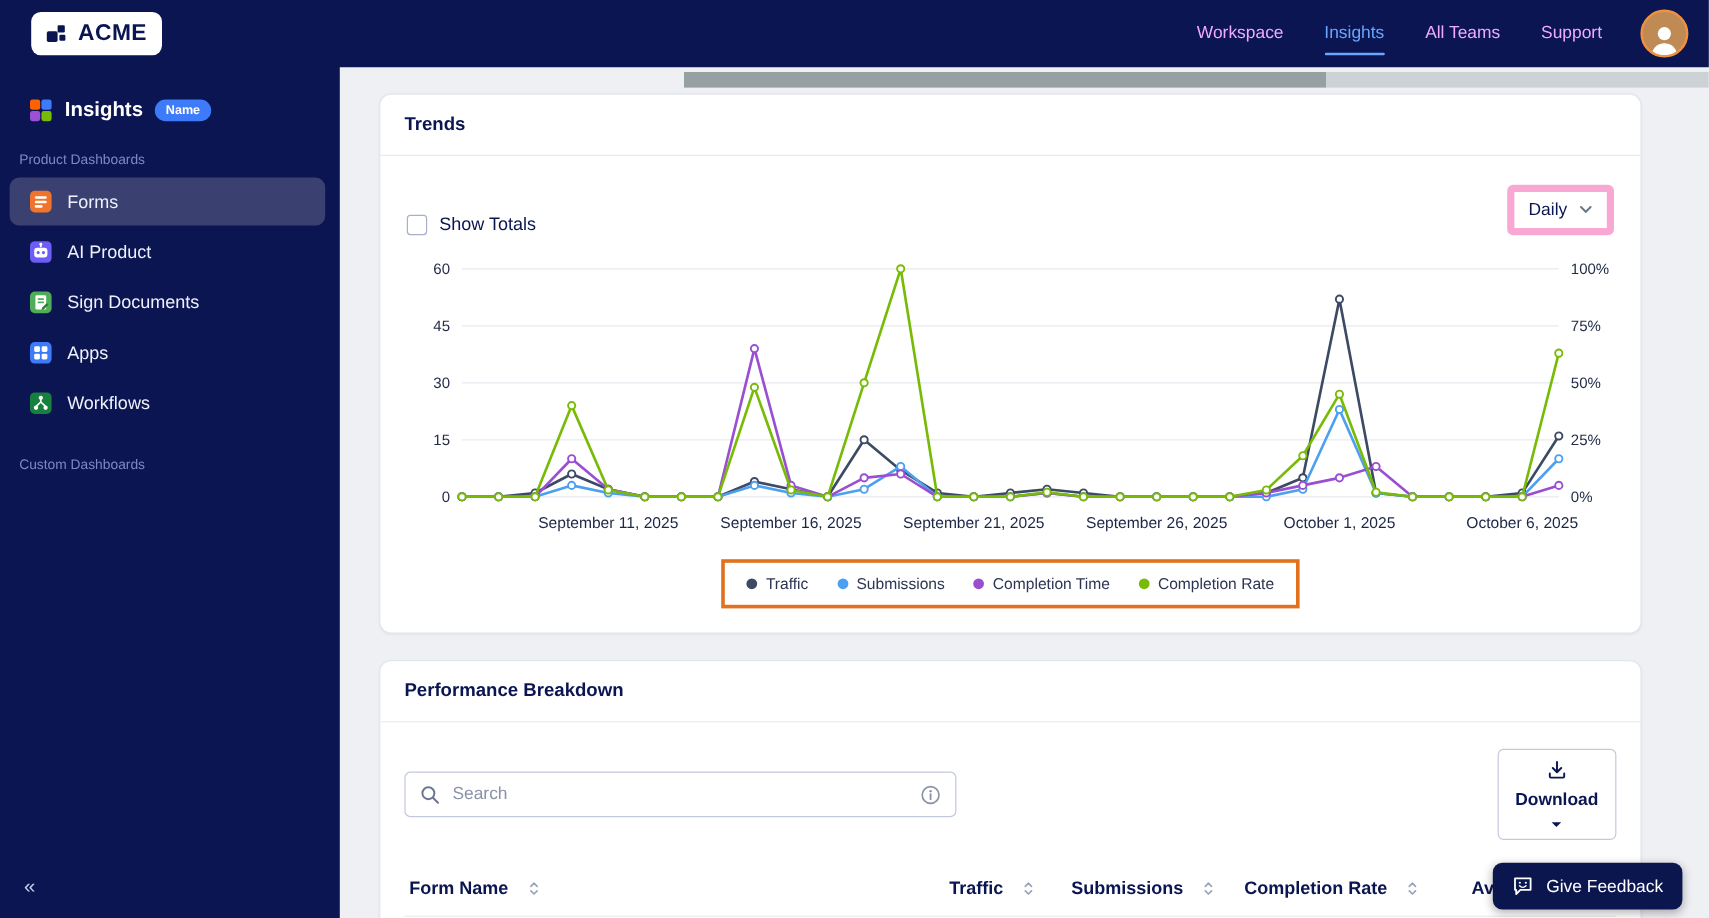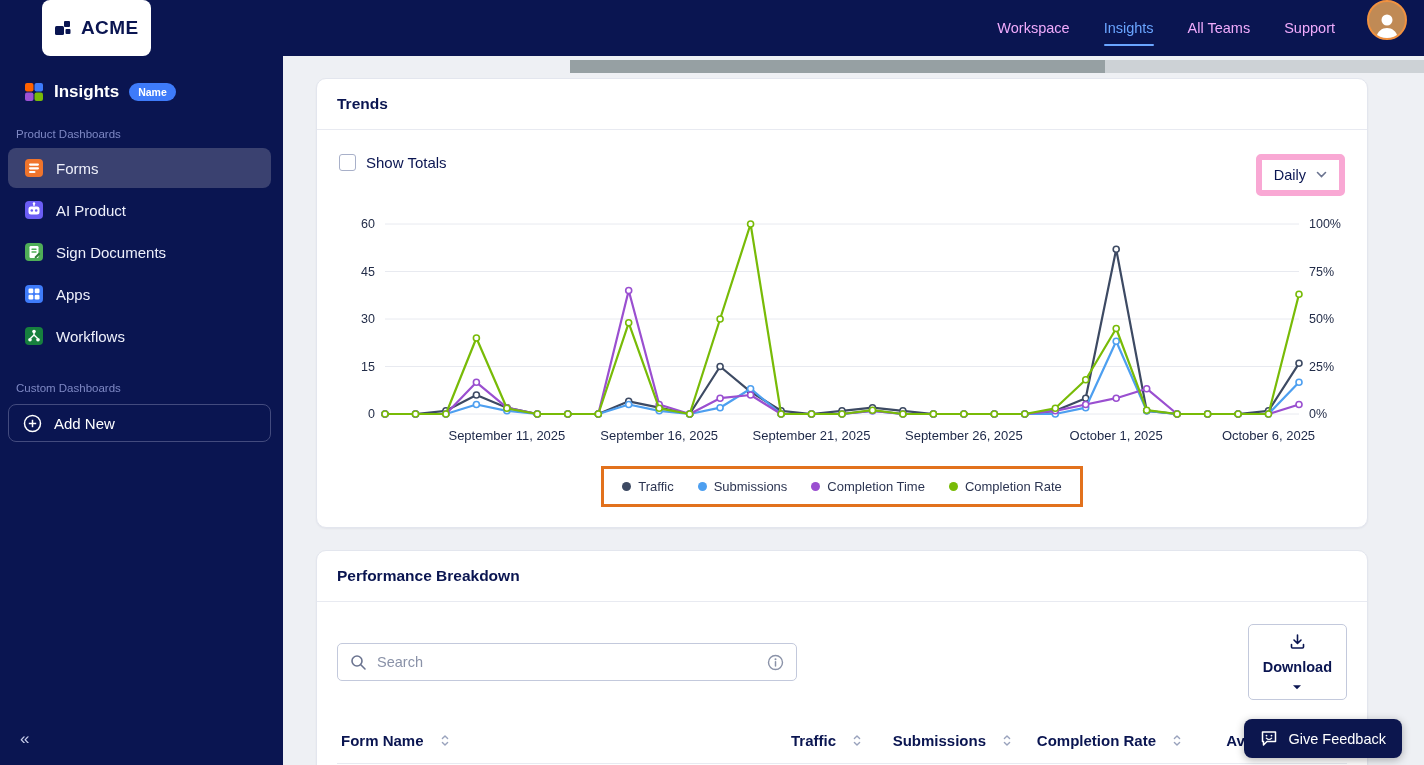--- a/index.html
+++ b/index.html
@@ -1,21 +1,21 @@
 <!DOCTYPE html>
 <html><head>
 <meta charset="utf-8">
 <style>
   * { margin:0; padding:0; box-sizing:border-box; }
   html,body { width:1424px; height:765px; overflow:hidden; background:#0a1551;
               font-family:"Liberation Sans", sans-serif; }
 
   
   .top-header { position:fixed; top:0; left:0; right:0; height:56px; background:#0a1551;
-                display:flex; z-index:40;margin-left:16px; }
+                display:flex; align-items:center; z-index:40; }
   .logo { margin-left:26px; background:#fff; border-radius:8px; padding:7px 12px 7px 10px;
           display:flex; align-items:center; gap:7px; cursor:pointer; }
   .logo-text { font-size:19px; font-weight:800; color:#0a1551; letter-spacing:.4px; }
   .top-nav { margin-left:auto; display:flex; align-items:center; gap:34px; }
   .nav-link { color:#f0abfc; font-size:14.5px; cursor:pointer; position:relative; white-space:nowrap; }
   .nav-link.active { color:#6aa5ff; }
   .nav-link.active::after { content:""; position:absolute; left:0; right:0; bottom:-10px;
                             height:2.5px; background:#6aa5ff; border-radius:2px; }
   .avatar { width:40px; height:40px; border-radius:50%; margin:0 17px 0 32px; background:#c08a55;
             border:2px solid #f09140; display:flex; align-items:flex-end; justify-content:center;
@@ -42,21 +42,21 @@
   .main { position:fixed; top:56px; left:283px; right:0; bottom:0; background:#eef0f4; overflow:hidden; }
   .strip-a { position:absolute; top:4px; left:287px; width:535px; height:13px; background:#96a0a3; }
   .strip-b { position:absolute; top:4px; left:822px; right:0; height:13px; background:#cdd2d6; }
 
   .card { position:relative; margin:22px 56px 16px 33px; background:#fff; border-radius:10px;
           border:1px solid #e3e6ee; box-shadow:0 1px 2px rgba(20,25,60,.05); }
   .card-header { padding:16px 20px; border-bottom:1px solid #e8eaf1; }
   .card-title { font-size:15.5px; font-weight:700; color:#0a1551; }
   .card-body { padding:18px 20px 20px; }
 
-  .controls-row { display:flex; align-items:flex-start; justify-content:space-between; margin:6px 2px 14px; }
+  .controls-row { display:flex; align-items:flex-end; justify-content:space-between; margin:6px 2px 14px; }
   .chk-row { display:flex; align-items:center; gap:10px; font-size:15px; color:#0a1551; cursor:pointer; }
   .checkbox { width:17px; height:17px; border:1.5px solid #a8b0c9; border-radius:3px; background:#fff; }
   .select-btn { display:flex; align-items:center; gap:10px; border:6px solid #f9a8d4; border-radius:5px;
                 background:#fff; padding:7px 12px; font-size:14.5px; color:#0a1551; cursor:pointer;
                 font-family:inherit; }
 
   .chart-svg { display:block; width:1012px; height:240px; }
   .axis-label { font-size:12.5px; fill:#232d49; font-family:"Liberation Sans",sans-serif; }
   .x-label { font-size:13px; fill:#1c2747; font-family:"Liberation Sans",sans-serif; }
 
@@ -184,28 +184,20 @@
         <circle cx="10" cy="5.5" r="1.8" fill="#fff"></circle>
         <circle cx="6" cy="13.8" r="1.8" fill="#fff"></circle>
         <circle cx="14" cy="13.8" r="1.8" fill="#fff"></circle>
       </svg>
       <span>Workflows</span>
     </div>
   </nav>
 
   <div class="sb-section">Custom Dashboards</div>
 
-  <button class="add-new">
-    <svg width="19" height="19" viewBox="0 0 19 19">
-      <circle cx="9.5" cy="9.5" r="8" fill="none" stroke="#fff" stroke-width="1.5"></circle>
-      <line x1="9.5" y1="5.8" x2="9.5" y2="13.2" stroke="#fff" stroke-width="1.5"></line>
-      <line x1="5.8" y1="9.5" x2="13.2" y2="9.5" stroke="#fff" stroke-width="1.5"></line>
-    </svg>
-    <span>Add New</span>
-  </button>
 
   <div class="collapse-btn">«</div>
 </aside>
 
 <div class="main">
   <div class="strip-a"></div>
   <div class="strip-b"></div>
 
   <section class="card">
     <div class="card-header">

